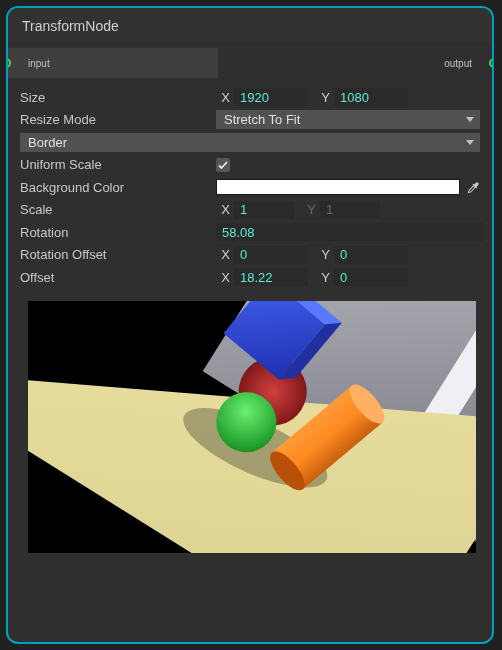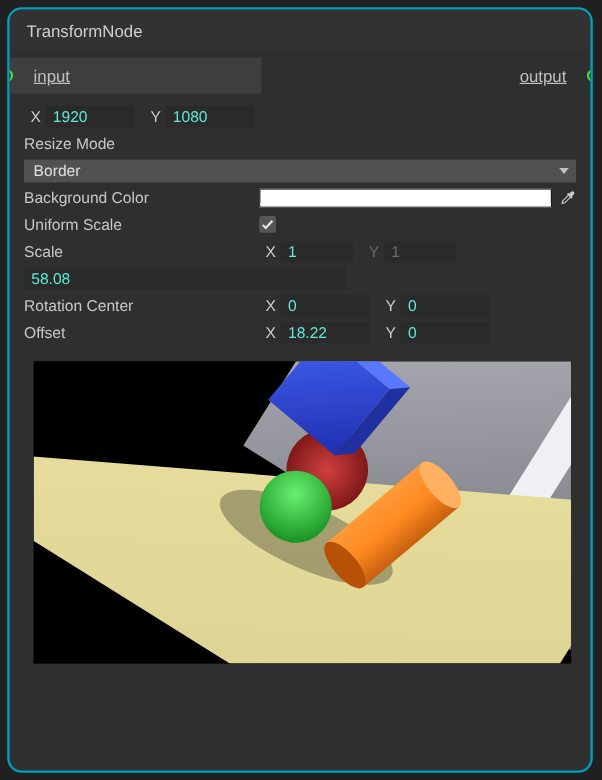--- a/index.html
+++ b/index.html
@@ -29,23 +29,22 @@
   }
   .ports {
     display: flex;
     height: 30px;
     margin: 6px 0 4px 0;
   }
   .port-in, .port-out {
     display: flex;
     align-items: center;
     height: 30px;
-    font-size: 14px;
+    font-size: 10px;
     color: #c0c0c0;
-    text-decoration: underline;
   }
   .port-in {
     background: #3e3e3e;
     width: 210px;
     padding-left: 14px;
     position: relative;
   }
   .port-out {
     flex: 1;
     justify-content: flex-end;
@@ -197,86 +196,94 @@
     </div>
     <div class="port-out">
       <span class="lbl">output</span>
       <span class="dot"></span>
     </div>
   </div>
 
   <div class="props">
 
     <div class="row">
+      <div class="label">Size</div>
       <div class="fields">
         <span class="axis">X</span>
         <input class="tf" value="1920" style="">
         <span class="axis" style="margin-left:6px">Y</span>
         <input class="tf" value="1080" style="">
       </div>
     </div>
 
     <div class="row">
       <div class="label">Resize Mode</div>
+      <div class="fields">
+        <div class="select">
+          <span>Stretch To Fit</span>
+          <span class="tri"></span>
+        </div>
+      </div>
     </div>
 
     <div class="row">
       <div class="fields">
         <div class="select">
           <span>Border</span>
           <span class="tri"></span>
         </div>
+      </div>
+    </div>
+
+    <div class="row">
+      <div class="label">Uniform Scale</div>
+      <div class="fields">
+        <span class="chk">
+          <svg width="12" height="12" viewBox="0 0 12 12">
+              <path d="M2 6.5 L4.5 9 L10 3" stroke="#e8e8e8" stroke-width="1.8" fill="none"></path>
+            </svg>
+        </span>
       </div>
     </div>
 
     <div class="row">
       <div class="label">Background Color</div>
       <div class="fields">
         <div class="colorbox-wrap">
           <div class="colorbox">
               <div class="alpha"></div>
             </div>
           <span class="eyedrop">
             <svg width="13" height="13" viewBox="0 0 16 16">
                 <path fill="#c8c8c8" d="M13.7 2.3a2 2 0 0 0-2.8 0L9 4.2 8.1 3.3 6.7 4.7l.9.9-5.3 5.3c-.3.3-.5.7-.6 1.1L1 15l3-.7c.4-.1.8-.3 1.1-.6l5.3-5.3.9.9 1.4-1.4-.9-.9 1.9-1.9a2 2 0 0 0 0-2.8zM4.4 12.9c-.1.1-.3.2-.5.2l-1.2.3.3-1.2c0-.2.1-.4.2-.5L8.5 6.4l1.1 1.1-5.2 5.4z"></path>
               </svg>
           </span>
         </div>
       </div>
     </div>
 
     <div class="row">
-      <div class="label">Uniform Scale</div>
-      <div class="fields">
-        <span class="chk">
-          <svg width="12" height="12" viewBox="0 0 12 12">
-              <path d="M2 6.5 L4.5 9 L10 3" stroke="#e8e8e8" stroke-width="1.8" fill="none"></path>
-            </svg>
-        </span>
-      </div>
-    </div>
-
-    <div class="row">
       <div class="label">Scale</div>
       <div class="fields">
         <span class="axis">X</span>
         <input class="tf" style="width: 60px;" value="1">
         <span class="axis dim" style="margin-left:6px">Y</span>
         <input class="tf dim" style="width: 60px;" value="1">
       </div>
     </div>
 
     <div class="row">
+      <div class="label">Rotation</div>
       <div class="fields">
         <input class="tf wide" value="58.08" style="">
       </div>
     </div>
 
     <div class="row">
-      <div class="label">Rotation Center</div>
+      <div class="label">Rotation Offset</div>
       <div class="fields">
         <span class="axis">X</span>
         <input class="tf" value="0" style="">
         <span class="axis" style="margin-left:6px">Y</span>
         <input class="tf" value="0" style="">
       </div>
     </div>
 
     <div class="row">
       <div class="label">Offset</div>

